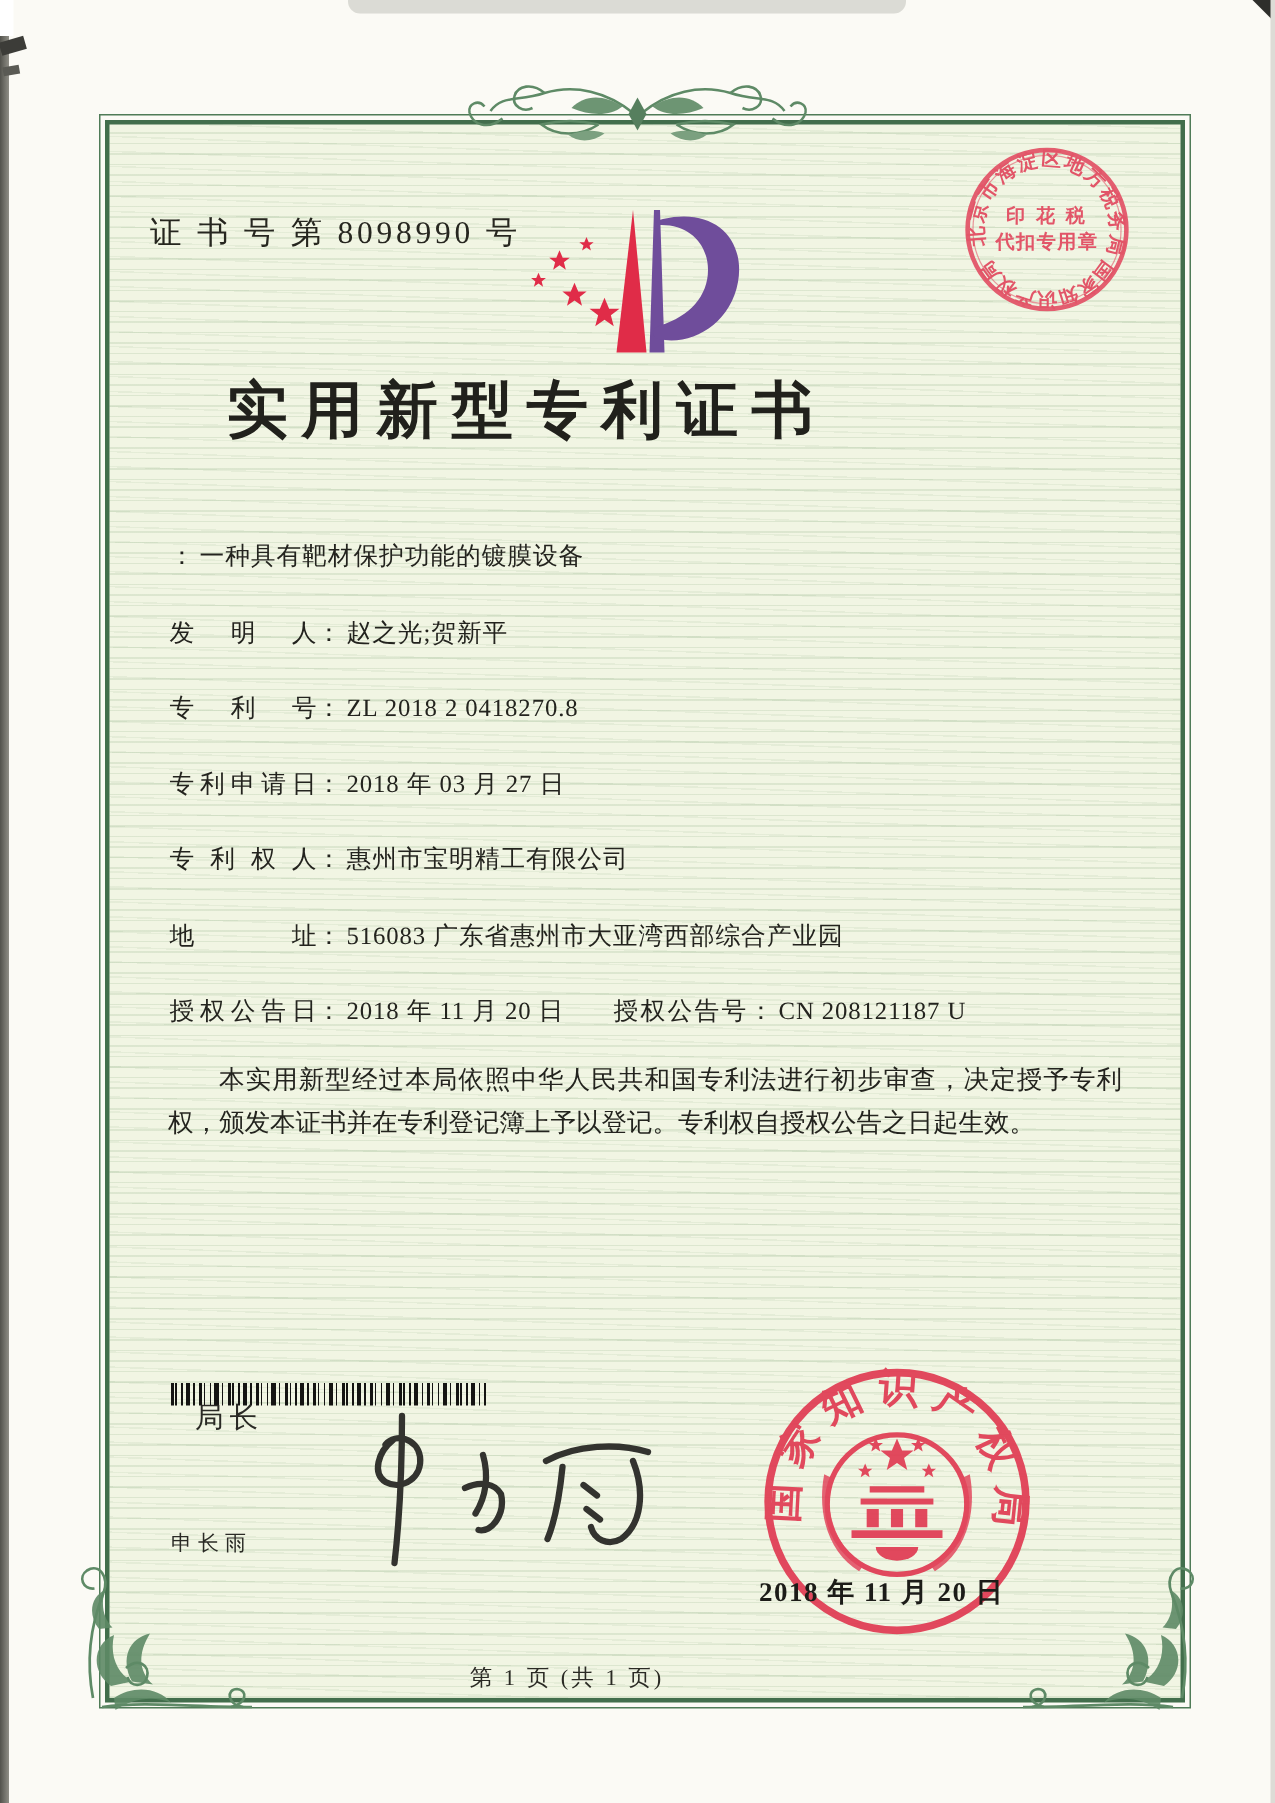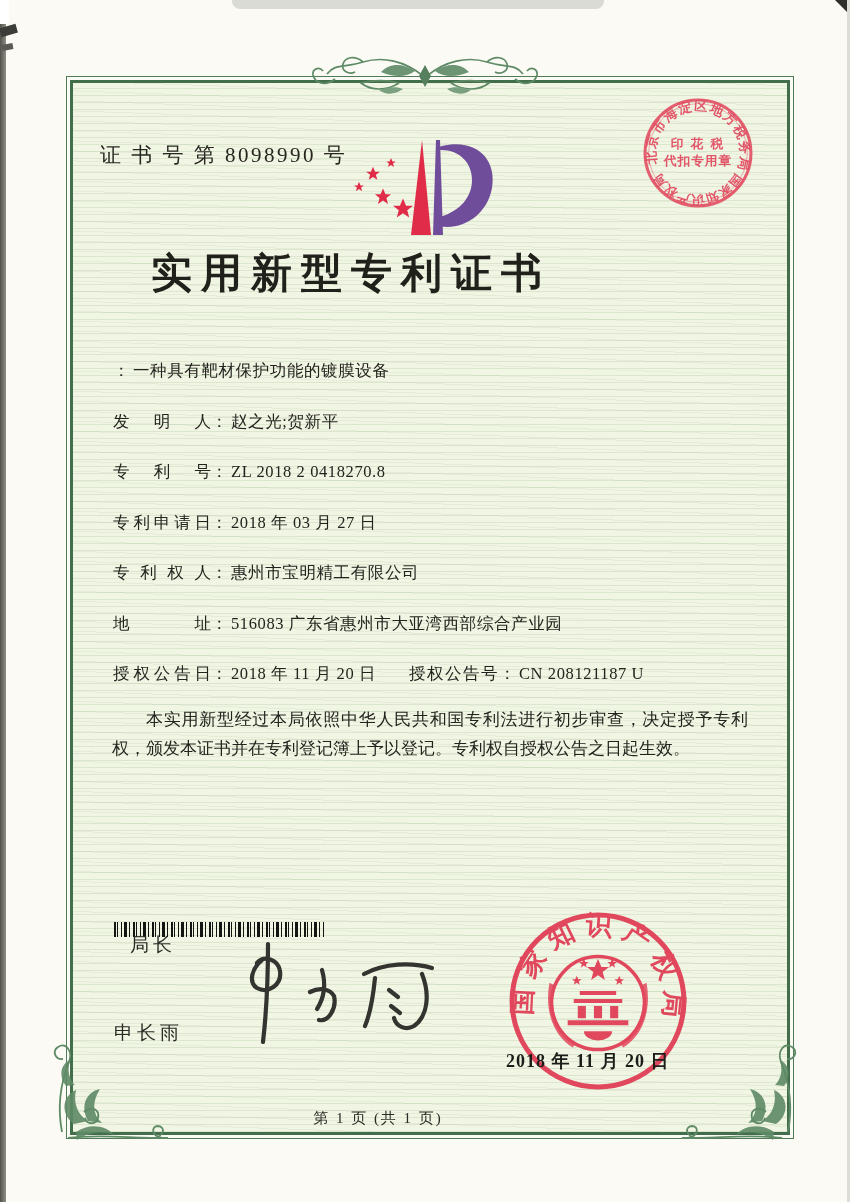--- a/index.html
+++ b/index.html
@@ -37,21 +37,21 @@
   .f-colon{display:inline-block;width:20px;}
   .f-value{letter-spacing:.6px;white-space:nowrap;}
   .grant-left{display:flex;align-items:baseline;width:296px;}
   .grant-right{display:flex;align-items:baseline;}
   .f-label2{letter-spacing:1.5px;}
   .body-text{left:112px;top:705px;width:636px;font-size:17px;line-height:29px;text-align:justify;}
   .body-text p{margin:0;text-indent:2em;}
   .barcode{left:114px;top:922px;width:210px;height:15px;
     background-image:repeating-linear-gradient(90deg,#141412 0 2px,transparent 2px 3px,#141412 3px 4px,transparent 4px 7px,#141412 7px 8px,transparent 8px 10px,#141412 10px 13px,transparent 13px 15px,#141412 15px 16px,transparent 16px 19px);}
   .signer-role{left:114px;top:932px;font-size:19px;letter-spacing:4px;font-family:"Liberation Sans","DejaVu Sans",sans-serif;font-weight:500;color:#2a2a25;margin-left:16px;}
-  .signer-name{left:114px;top:1020px;font-size:19px;letter-spacing:4px;font-family:"Liberation Sans","DejaVu Sans",sans-serif;font-weight:500;color:#2a2a25;}
+  .signer-name{left:114px;top:1020px;font-size:14px;letter-spacing:4px;font-family:"Liberation Sans","DejaVu Sans",sans-serif;font-weight:500;color:#2a2a25;}
   .signature-svg{left:222px;top:936px;}
   .seal-svg{left:505px;top:908px;}
   .seal-date{left:506px;top:1049px;font-size:18px;font-weight:600;letter-spacing:1px;color:#1c1c18;z-index:3;}
   .footer{left:0;top:1109px;width:756px;text-align:center;font-size:15px;letter-spacing:2px;color:#2a2a24;}
   .ornament-top{left:303px;top:49px;}
   .ornament-bl{left:42px;top:1026px;}
   .ornament-br{left:676px;top:1026px;transform:scaleX(-1);}
 </style>
 </head>
 <body>

